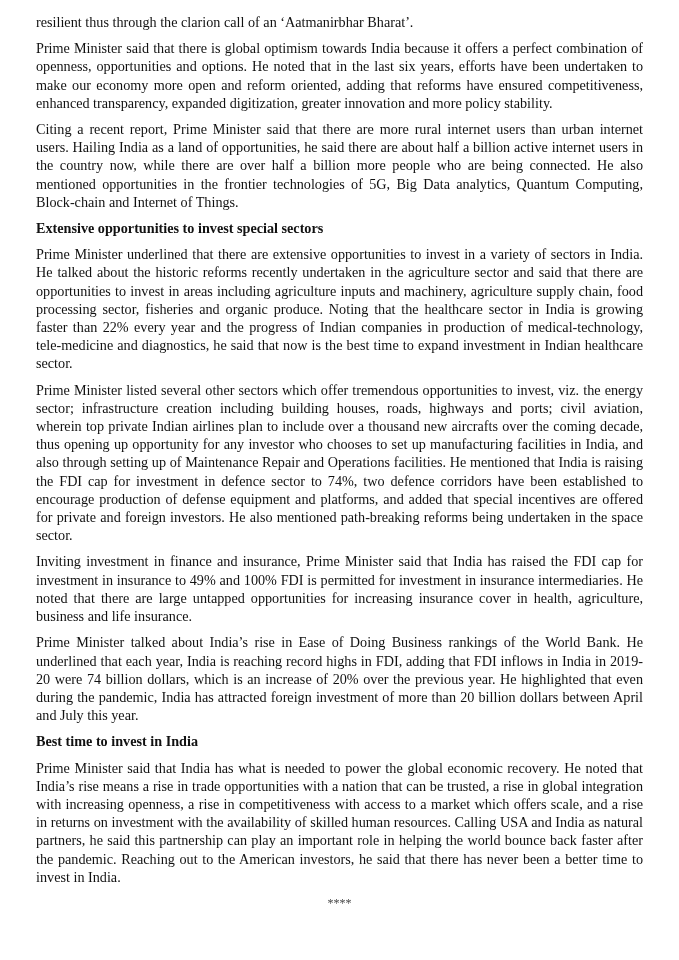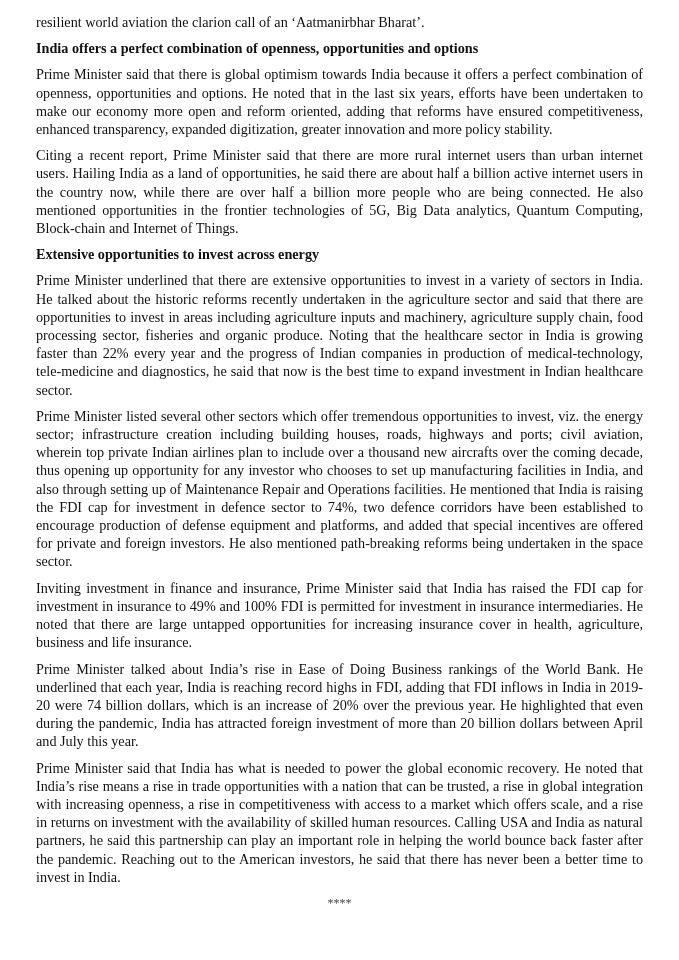--- a/index.html
+++ b/index.html
@@ -11,38 +11,38 @@
   }
   .para { margin: 0 0 8px 0; text-align: justify; }
   .heading { margin: 0 0 8px 0; font-weight: bold; }
   .first { margin-bottom: 8px; }
   .stars { text-align: center; margin: 8px 0 16px 0; font-size: 12px; color: #444; letter-spacing: 0px; }
 </style>
 </head>
 <body>
 
 <div class="page">
-  <p class="para first">resilient world aviation the clarion call of an ‘Aatmanirbhar Bharat’.</p>
+  <p class="para first">resilient thus through the clarion call of an ‘Aatmanirbhar Bharat’.</p>
 
   <div>
-    <p class="heading">India offers a perfect combination of openness, opportunities and options</p>
     <p class="para">Prime Minister said that there is global optimism towards India because it offers a perfect combination of openness, opportunities and options. He noted that in the last six years, efforts have been undertaken to make our economy more open and reform oriented, adding that reforms have ensured competitiveness, enhanced transparency, expanded digitization, greater innovation and more policy stability.</p>
     <p class="para">Citing a recent report, Prime Minister said that there are more rural internet users than urban internet users. Hailing India as a land of opportunities, he said there are about half a billion active internet users in the country now, while there are over half a billion more people who are being connected. He also mentioned opportunities in the frontier technologies of 5G, Big Data analytics, Quantum Computing, Block-chain and Internet of Things.</p>
   </div>
 
   <div>
-    <p class="heading">Extensive opportunities to invest across energy</p>
+    <p class="heading">Extensive opportunities to invest special sectors</p>
     <p class="para">Prime Minister underlined that there are extensive opportunities to invest in a variety of sectors in India. He talked about the historic reforms recently undertaken in the agriculture sector and said that there are opportunities to invest in areas including agriculture inputs and machinery, agriculture supply chain, food processing sector, fisheries and organic produce. Noting that the healthcare sector in India is growing faster than 22% every year and the progress of Indian companies in production of medical-technology, tele-medicine and diagnostics, he said that now is the best time to expand investment in Indian healthcare sector.</p>
     <p class="para">Prime Minister listed several other sectors which offer tremendous opportunities to invest, viz. the energy sector; infrastructure creation including building houses, roads, highways and ports; civil aviation, wherein top private Indian airlines plan to include over a thousand new aircrafts over the coming decade, thus opening up opportunity for any investor who chooses to set up manufacturing facilities in India, and also through setting up of Maintenance Repair and Operations facilities. He mentioned that India is raising the FDI cap for investment in defence sector to 74%, two defence corridors have been established to encourage production of defense equipment and platforms, and added that special incentives are offered for private and foreign investors. He also mentioned path-breaking reforms being undertaken in the space sector.</p>
     <p class="para">Inviting investment in finance and insurance, Prime Minister said that India has raised the FDI cap for investment in insurance to 49% and 100% FDI is permitted for investment in insurance intermediaries. He noted that there are large untapped opportunities for increasing insurance cover in health, agriculture, business and life insurance.</p>
   </div>
 
   <div>
     <p class="para">Prime Minister talked about India’s rise in Ease of Doing Business rankings of the World Bank. He underlined that each year, India is reaching record highs in FDI, adding that FDI inflows in India in 2019-20 were 74 billion dollars, which is an increase of 20% over the previous year. He highlighted that even during the pandemic, India has attracted foreign investment of more than 20 billion dollars between April and July this year.</p>
   </div>
 
   <div>
+    <p class="heading">Best time to invest in India</p>
     <p class="para">Prime Minister said that India has what is needed to power the global economic recovery. He noted that India’s rise means a rise in trade opportunities with a nation that can be trusted, a rise in global integration with increasing openness, a rise in competitiveness with access to a market which offers scale, and a rise in returns on investment with the availability of skilled human resources. Calling USA and India as natural partners, he said this partnership can play an important role in helping the world bounce back faster after the pandemic. Reaching out to the American investors, he said that there has never been a better time to invest in India.</p>
   </div>
 
   <p class="stars">****</p>
 
 </div>
 
 </body></html>

